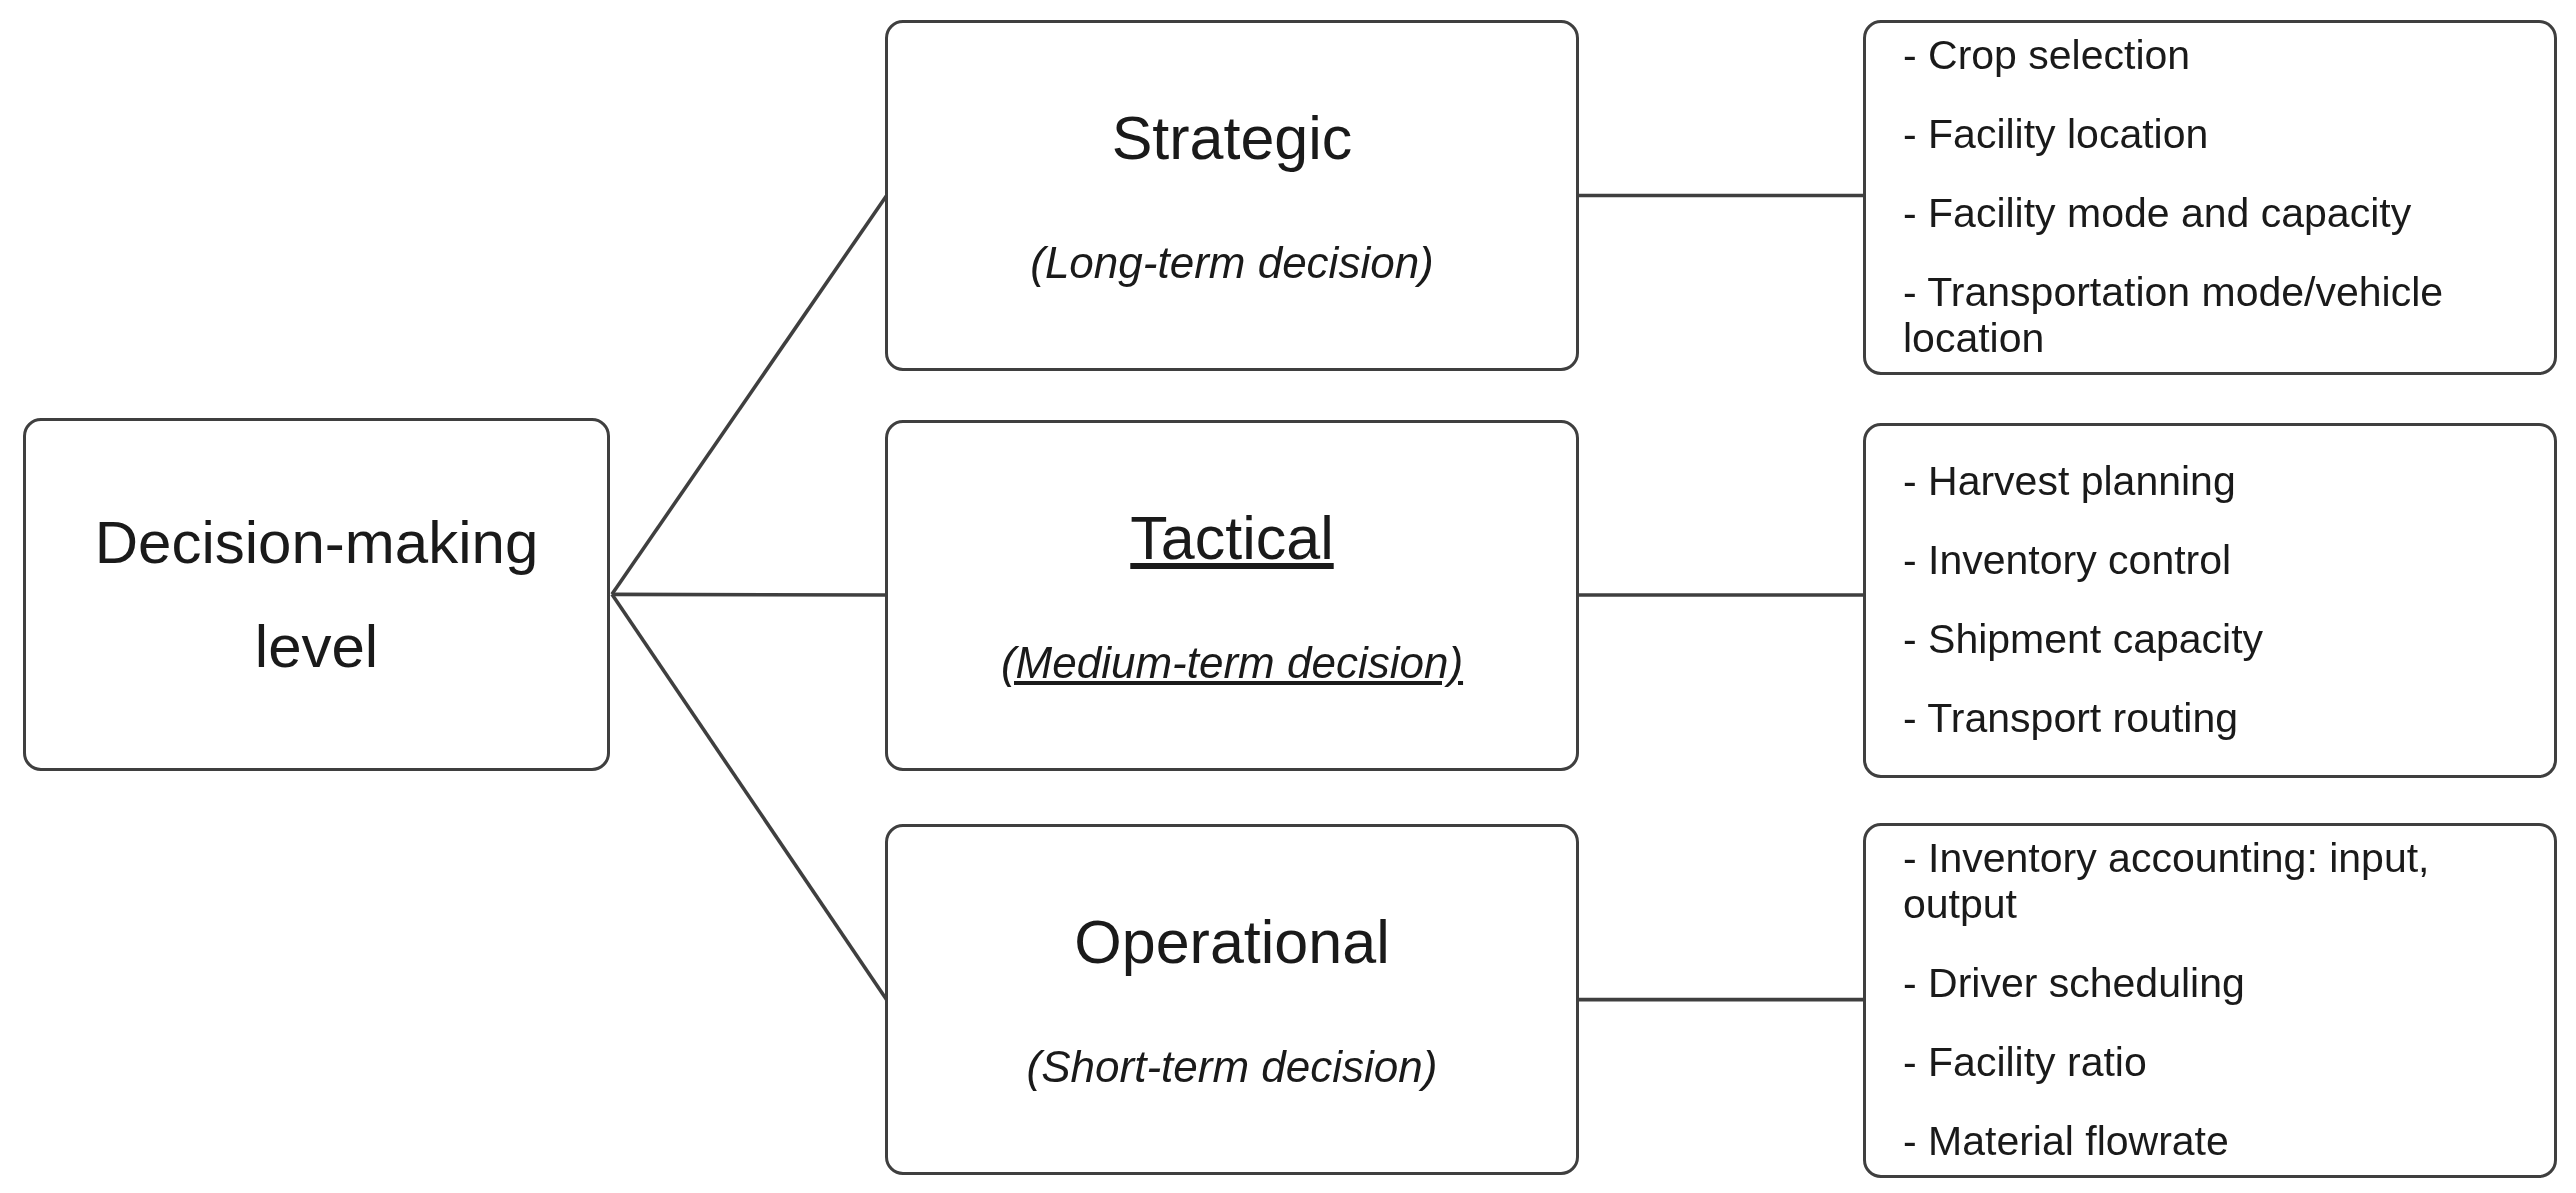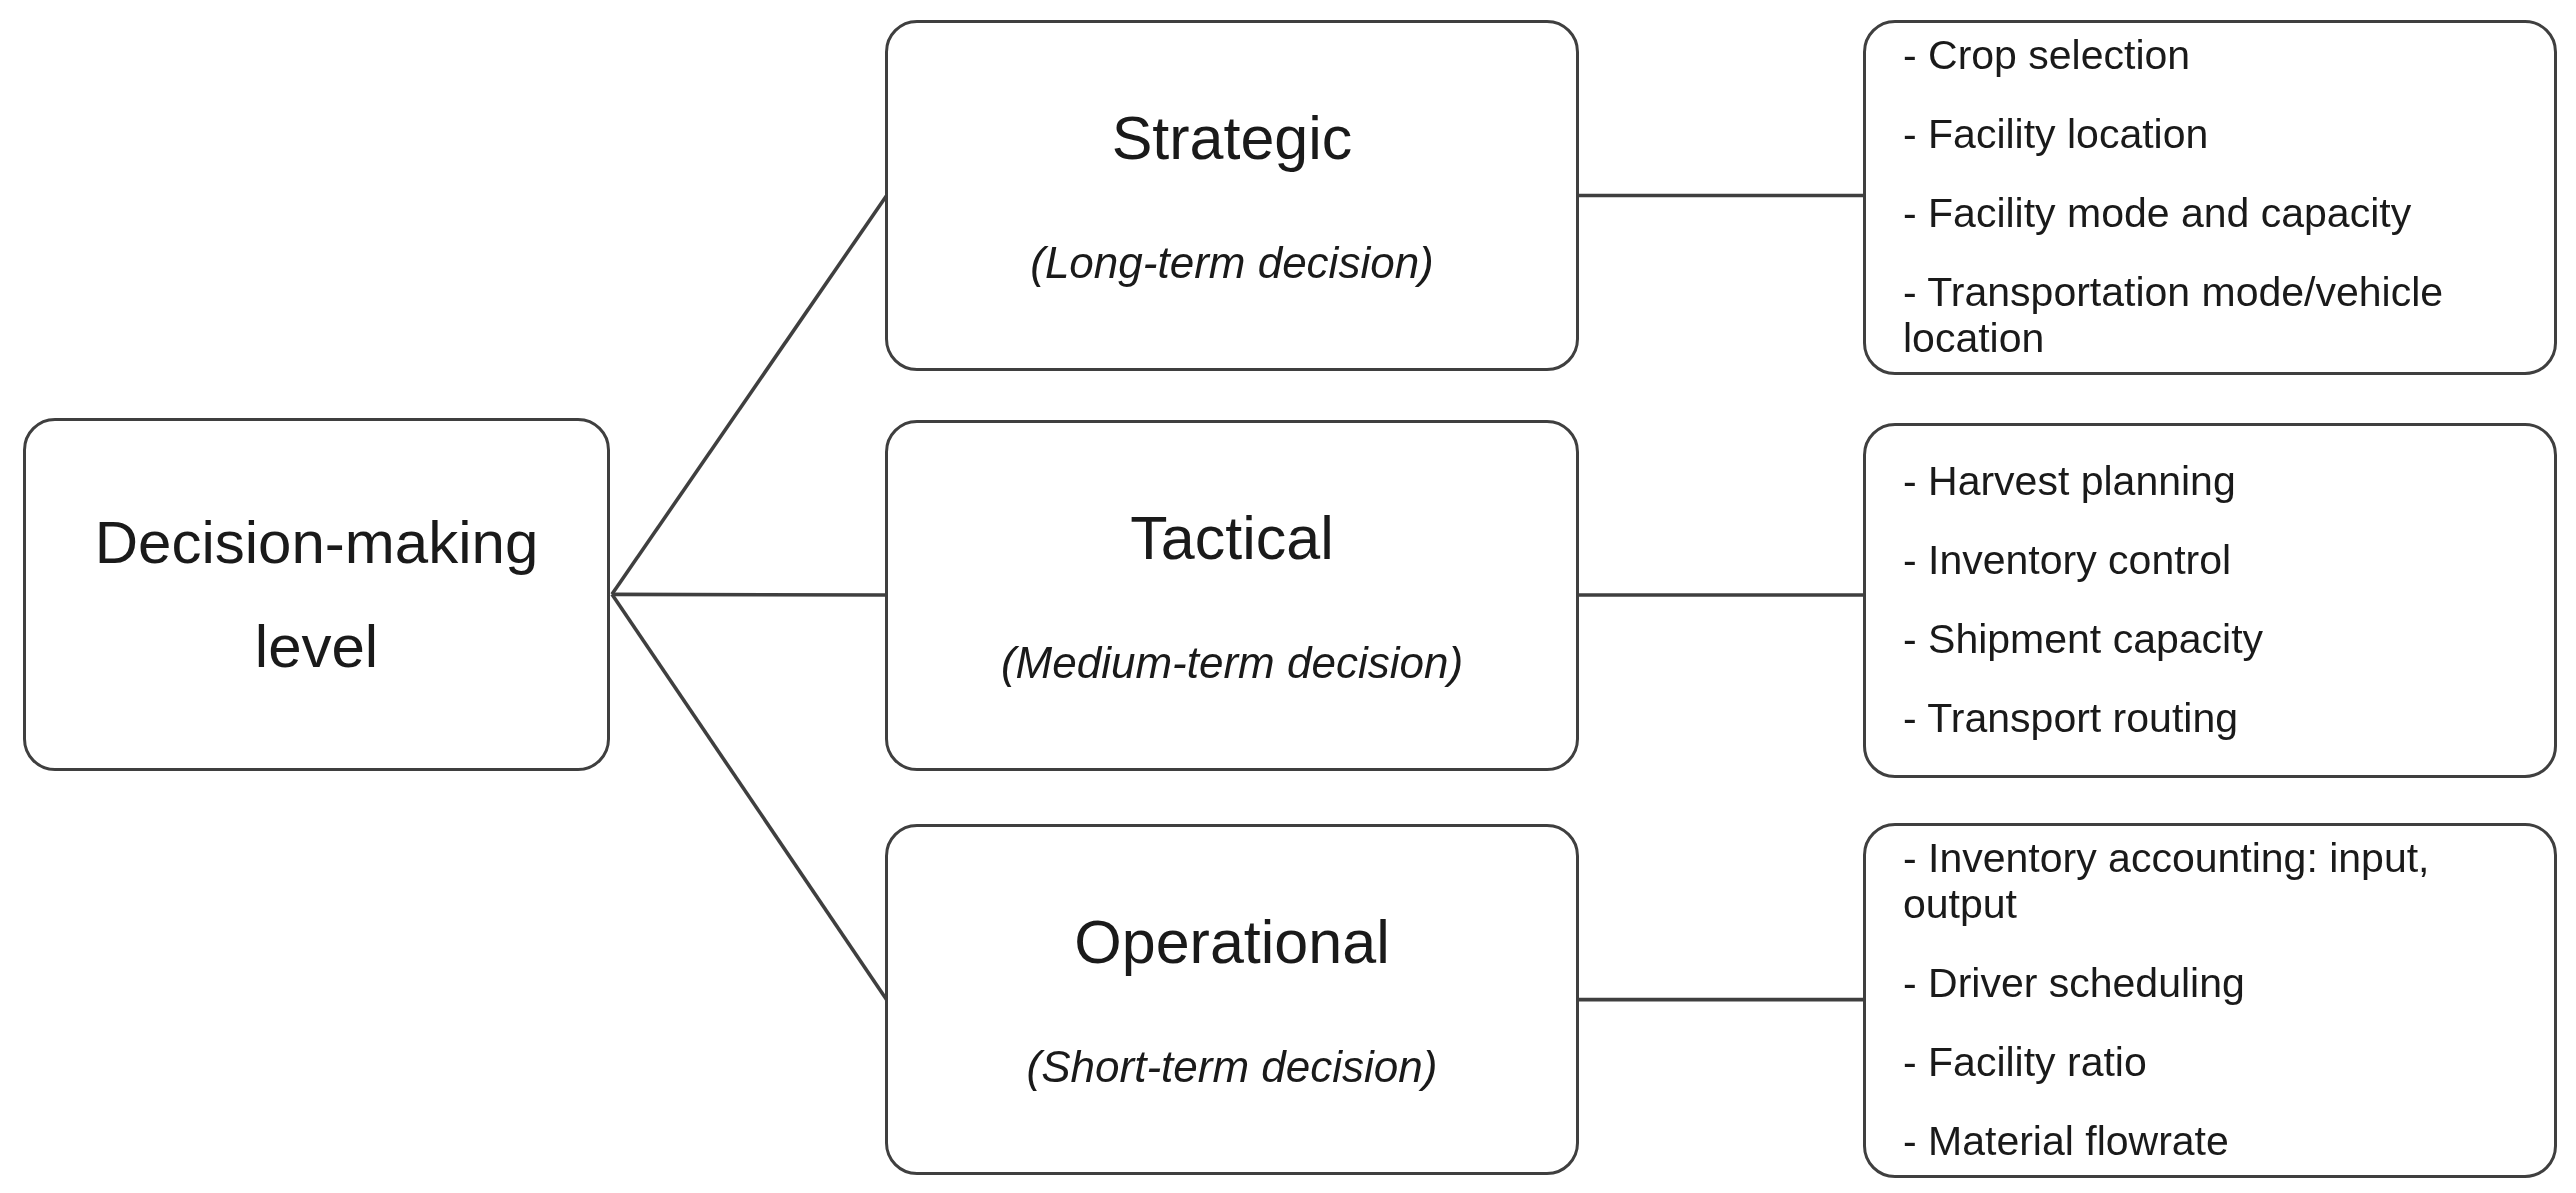--- a/index.html
+++ b/index.html
@@ -14,42 +14,42 @@
     background:var(--bg);
     font-family:"Liberation Sans", sans-serif;
     color:var(--text);
     overflow:hidden;
   }
   #wires{position:absolute;left:0;top:0;width:2576px;height:1193px;pointer-events:none;}
   .box{
     position:absolute;
     box-sizing:border-box;
     border:3.6px solid var(--border);
-    border-radius:32px;
+    border-radius:18px;
     background:var(--bg);
     display:flex;
     flex-direction:column;
     justify-content:center;
   }
   .root-box{
     left:23px;top:418px;width:587px;height:353px;
     align-items:center;text-align:center;
   }
   .root-title{
     font-size:60px;
     line-height:1.72;
     font-weight:400;
   }
   .level-box{
     left:885px;width:694px;height:351px;
     align-items:center;text-align:center;
     gap:65px;
   }
   .level-strategic{top:20px;}
-  .level-tactical{top:420px;}
+  .level-tactical{top:420px;text-decoration:underline;}
   .level-operational{top:824px;}
   .level-name{font-size:61px;font-weight:400;}
   .level-subtitle{font-size:44px;font-style:italic;font-weight:400;}
   .list-box{
     left:1863px;width:694px;height:355px;
     padding:21.4px 28.6px 21.4px 37px;
     gap:33px;
     justify-content:center;
   }
   .list-top{top:20px;}

